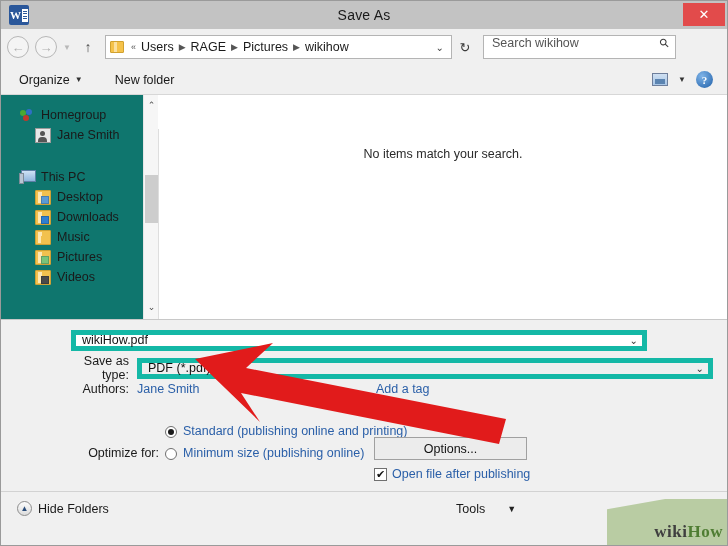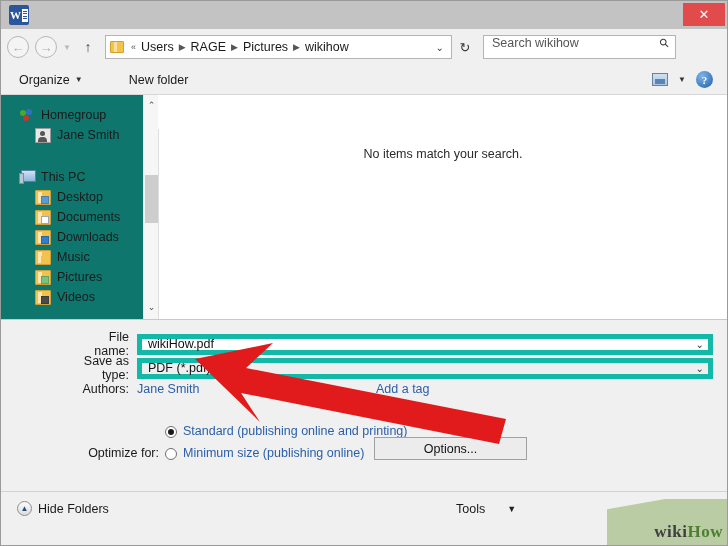--- a/index.html
+++ b/index.html
@@ -113,21 +113,21 @@
   }
   .searchbox .ph { font-size: 12.5px; color: #555; }
   .search-icon { font-size: 12px; color: #3c3c3c; transform: rotate(-45deg); }
 
   
   .toolbar {
     position: absolute; left: 0; top: 64px;
     width: 726px; height: 30px;
     background: #f0f0f0;
     border-bottom: 1px solid #d7d7d7;
-    display: flex; align-items: center; gap: 14px;
+    display: flex; align-items: center;
   }
   .tb-item {
     font-size: 12.5px; color: #1a1a1a; cursor: pointer;
     display: flex; align-items: center; gap: 5px;
   }
   .tb-organize { margin-left: 18px; }
   .tb-newfolder { margin-left: 32px; }
   .tb-caret { font-size: 8px; color: #333; }
   .tb-right {
     margin-left: auto; display: flex; align-items: center; gap: 10px;
@@ -377,20 +377,21 @@
   <div class="titlebar">
     <div class="word-icon">
       <span class="w">W</span>
       <span class="pg">
           <i></i>
           <i></i>
           <i></i>
           <i></i>
         </span>
     </div>
+    <div class="title-text">Save As</div>
     <div class="close-btn">✕</div>
   </div>
 
   <div class="navbar">
     <div class="navcircle">←</div>
     <div class="navcircle">→</div>
     <div class="nav-caret">▼</div>
     <div class="nav-up">↑</div>
 
     <div class="addressbox">
@@ -453,26 +454,20 @@
         <span>This PC</span>
       </div>
 
       <div class="tree-item lvl1">
         <span class="ic folder">
             <i class="badge-desktop"></i>
           </span>
         <span>Desktop</span>
       </div>
 
-      <div class="tree-item lvl1">
-        <span class="ic folder">
-            <i class="badge-docs"></i>
-          </span>
-        <span>Documents</span>
-      </div>
 
       <div class="tree-item lvl1">
         <span class="ic folder">
             <i class="badge-down"></i>
           </span>
         <span>Downloads</span>
       </div>
 
       <div class="tree-item lvl1">
         <span class="ic folder">
@@ -503,21 +498,20 @@
     </div>
 
     <div class="filelist">
       <div class="empty-msg">No items match your search.</div>
     </div>
   </div>
 
   <div class="form-area">
 
     <div class="field-row row-filename">
-      <span class="fl">File name:</span>
       <span class="combo">
         <span class="cv">wikiHow.pdf</span>
         <span class="cc">⌄</span>
       </span>
     </div>
 
     <div class="field-row row-savetype">
       <span class="fl">Save as type:</span>
       <span class="combo readonly">
         <span class="cv">PDF (*.pdf)</span>
@@ -543,20 +537,24 @@
         </div>
         <div class="radio-opt">
           <span class="radio"></span>
           <span class="radio-label">Minimum size (publishing online)</span>
         </div>
       </div>
     </div>
 
     <div class="options-btn">Options...</div>
 
+    <div class="openfile-row">
+      <span class="checkbox on"></span>
+      <span class="lbl">Open file after publishing</span>
+    </div>
   </div>
 
   <div class="footer">
     <div class="hide-folders">
       <span class="hf-circle">▲</span>
       <span class="hf-label">Hide Folders</span>
     </div>
     <div class="tools">
       <span class="t">Tools</span>
       <span class="c">▼</span>

